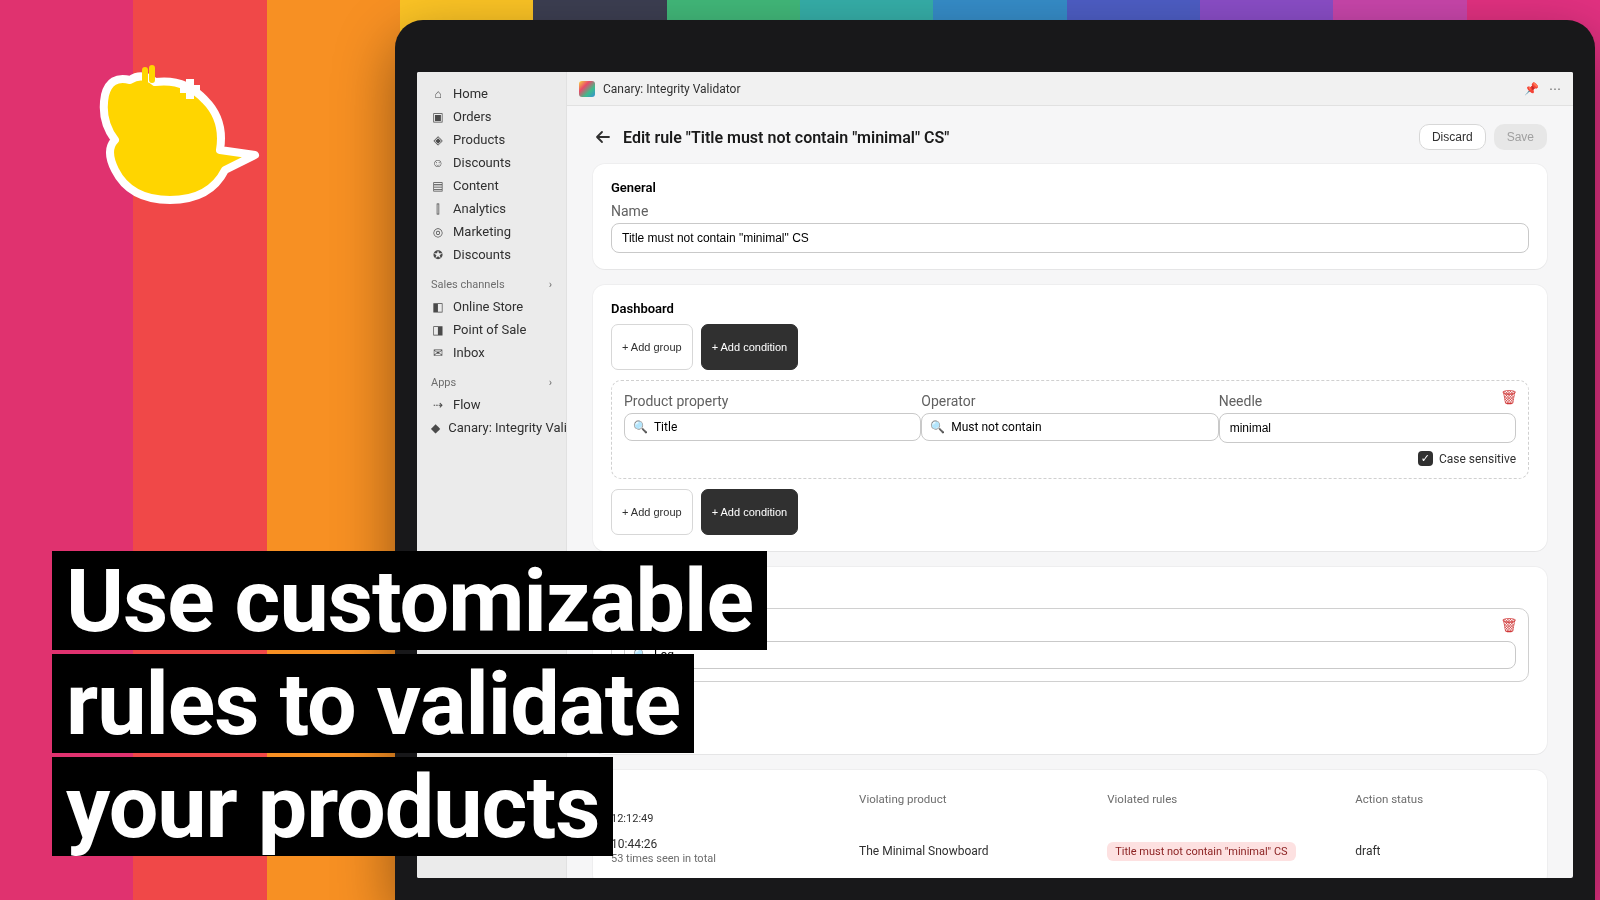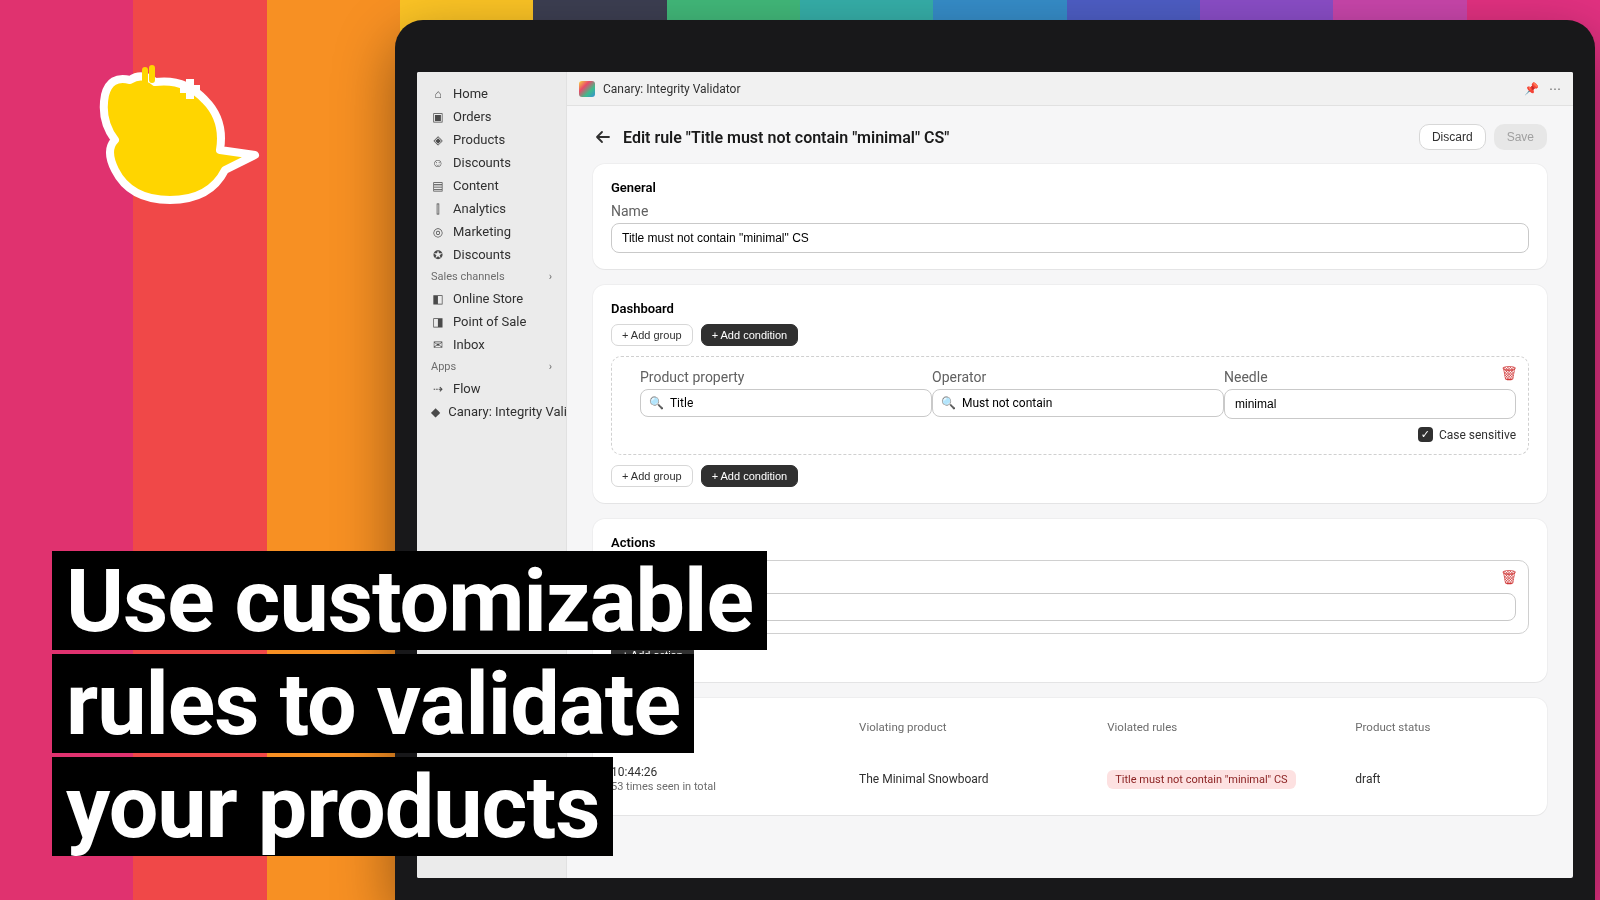--- a/index.html
+++ b/index.html
@@ -42,21 +42,21 @@
   }
 
   
   .sidebar {
     width:150px; flex:0 0 150px; background:#ebebeb; border-right:1px solid #e1e1e1;
     padding:10px 6px; font-size:13px; color:#303030;
     overflow:hidden;
   }
   .nav-item { display:flex; align-items:center; gap:8px; padding:4px 8px; border-radius:6px; white-space:nowrap; }
   .nav-item .ico { width:14px; height:14px; display:inline-flex; align-items:center; justify-content:center; font-size:12px; color:#4a4a4a;}
-  .nav-section { font-size:11px; color:#6d6d6d; padding:4px 8px; display:flex; justify-content:space-between; align-items:center;}
+  .nav-section { font-size:11px; color:#6d6d6d; padding:4px 8px; margin-top:8px; display:flex; justify-content:space-between; align-items:center;}
   .sub-items { margin-left:14px; }
   .sub-item { padding:4px 12px; font-size:12px; color:#535353; border-radius:6px; white-space:nowrap;}
   .sub-item.active { background:#fff; font-weight:600; color:#1a1a1a; box-shadow:0 0 0 1px rgba(0,0,0,.05);}
 
   
   .main { flex:1; display:flex; flex-direction:column; overflow:hidden; }
   .topbar { height:34px; background:#f1f1f1; border-bottom:1px solid #e1e1e1; display:flex; align-items:center; padding:0 12px; font-size:12px; color:#303030; gap:8px;}
   .app-ico { width:16px; height:16px; border-radius:3px; background:linear-gradient(135deg,#f7d93e,#e94b6a,#3dbc8b,#3690d6); }
   .topbar .right { margin-left:auto; display:flex; gap:10px; color:#6d6d6d;}
   .content { flex:1; overflow:auto; padding:18px 26px; }
@@ -65,25 +65,25 @@
   .title { font-size:16px; font-weight:600; color:#1a1a1a;}
   .hdr-actions { margin-left:auto; display:flex; gap:8px;}
   .btn { font-size:12px; padding:5px 12px; border-radius:10px; border:1px solid transparent; background:#fff; cursor:pointer;}
   .btn.outline { background:#fff; border-color:#d7d7d7; color:#303030;}
   .btn.save { background:#e7e7e7; color:#a0a0a0;}
   .card { background:#fff; border-radius:12px; padding:16px 18px; margin-bottom:16px; box-shadow:0 1px 0 rgba(0,0,0,.04), 0 0 0 1px rgba(0,0,0,.03);}
   .card h4 { font-size:13px; font-weight:600; margin-bottom:8px;}
   .label { font-size:14px; color:#616161; margin-bottom:4px; display:block;}
   .input { width:100%; border:1px solid #c9c9c9; border-radius:8px; padding:7px 10px; font-size:12px; background:#fff; }
   .btn-row { display:flex; gap:8px; margin-top:6px;}
-  .btn.sm { padding:4px 10px; font-size:11px; border-radius:7px;text-align:center;}
+  .btn.sm { padding:16px 10px; font-size:11px; border-radius:7px;text-align:center;}
   .btn.light { background:#fff; border:1px solid #d7d7d7; color:#303030;}
   .btn.dark { background:#303030; color:#fff; border:1px solid #303030;}
   .cond-box { border:1px dashed #d0d0d0; border-radius:10px; padding:12px; margin:10px 0; position:relative;}
-  .cond-grid { display:grid; grid-template-columns: 1fr 1fr 1fr; margin-left:16px;}
+  .cond-grid { display:grid; grid-template-columns: 1fr 1fr 1fr; }
   .searchbox { display:flex; align-items:center; gap:6px; border:1px solid #c9c9c9; border-radius:8px; padding:6px 8px; background:#fff; font-size:12px;}
   .searchbox .mag { color:#8a8a8a; font-size:12px;}
   .trash { position:absolute; right:10px; top:8px; color:#d03838; font-size:14px; cursor:pointer;}
   .checkbox-row { display:flex; justify-content:flex-end; padding-top:8px; font-size:12px; align-items:center; gap:6px; color:#303030;}
   .chk { width:15px; height:15px; border-radius:4px; background:#303030; color:#fff; display:flex; align-items:center; justify-content:center; font-size:11px;}
   .table-row { display:grid; grid-template-columns: 1fr 1fr 1fr 0.7fr; font-size:12px; padding:6px 0; color:#303030; align-items:center;}
   .table-row.hdr { color:#6d6d6d; font-size:11.5px;}
   .badge { background:#fde1e1; color:#8c2424; font-size:11px; padding:3px 8px; border-radius:6px; display:inline-block;}
   .meta { font-size:11px; color:#6d6d6d;}
   .row1 { display:flex; gap:20px; font-size:11px; color:#303030; margin-bottom:6px;}
@@ -270,21 +270,21 @@
             </div>
           </div>
           <button class="btn sm dark">+ Add action</button>
         </div>
 
         <div class="card">
           <div class="table-row hdr">
             <span></span>
             <span>Violating product</span>
             <span>Violated rules</span>
-            <span>Product status</span>
+            <span>Action status</span>
           </div>
           <div class="row1">
             <span>12:12:49</span>
           </div>
           <div class="table-row">
             <span>
               <span>10:44:26</span><br>
               <span class="meta">53 times seen in total</span>
             </span>
             <span>The Minimal Snowboard</span>

